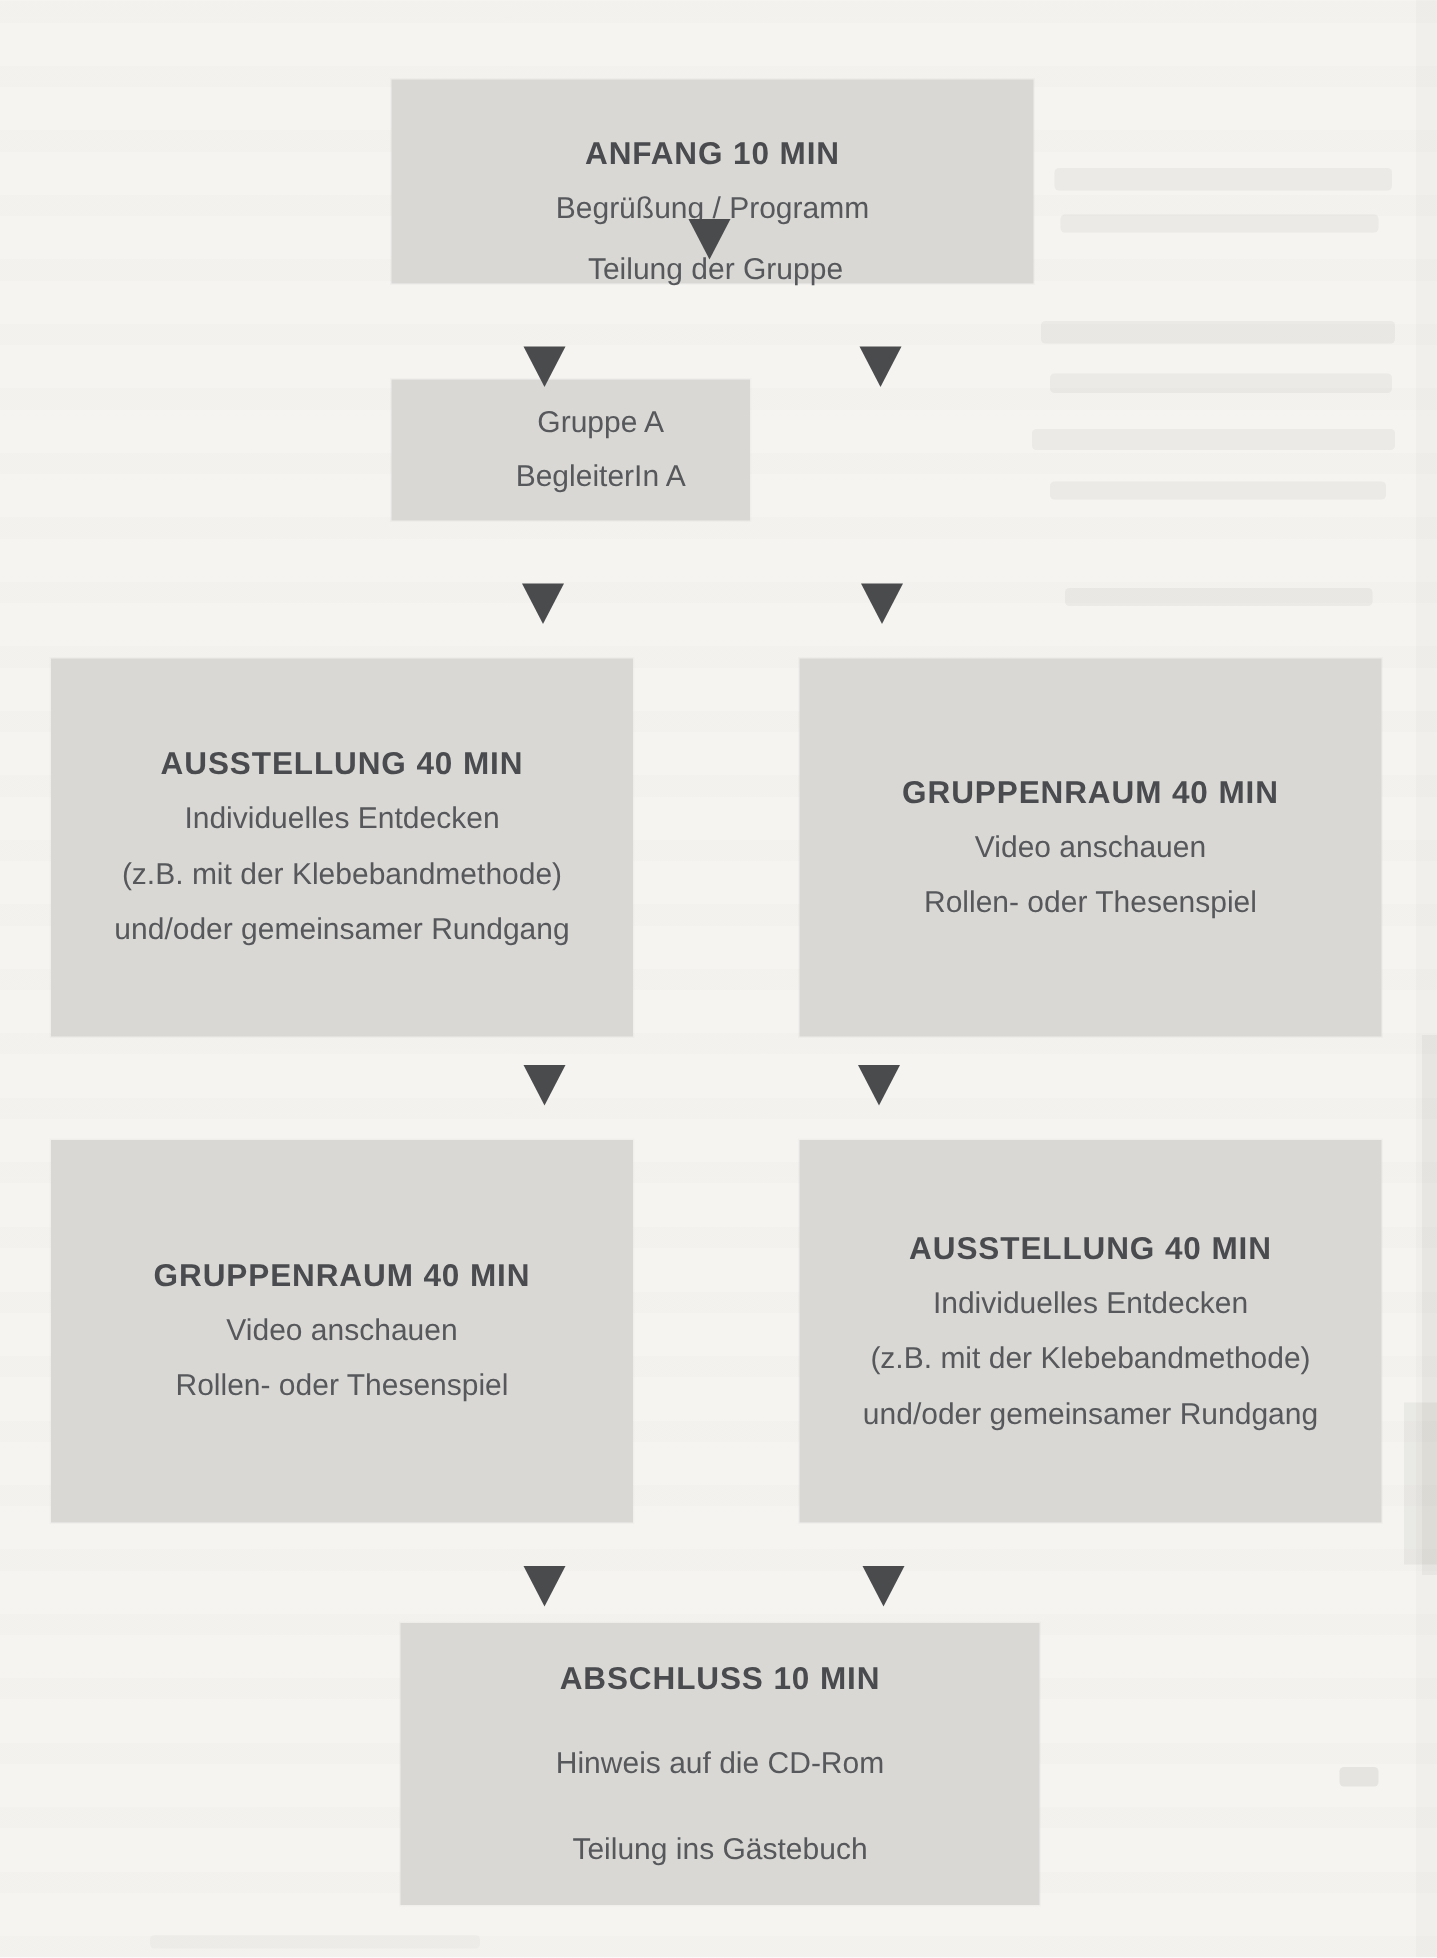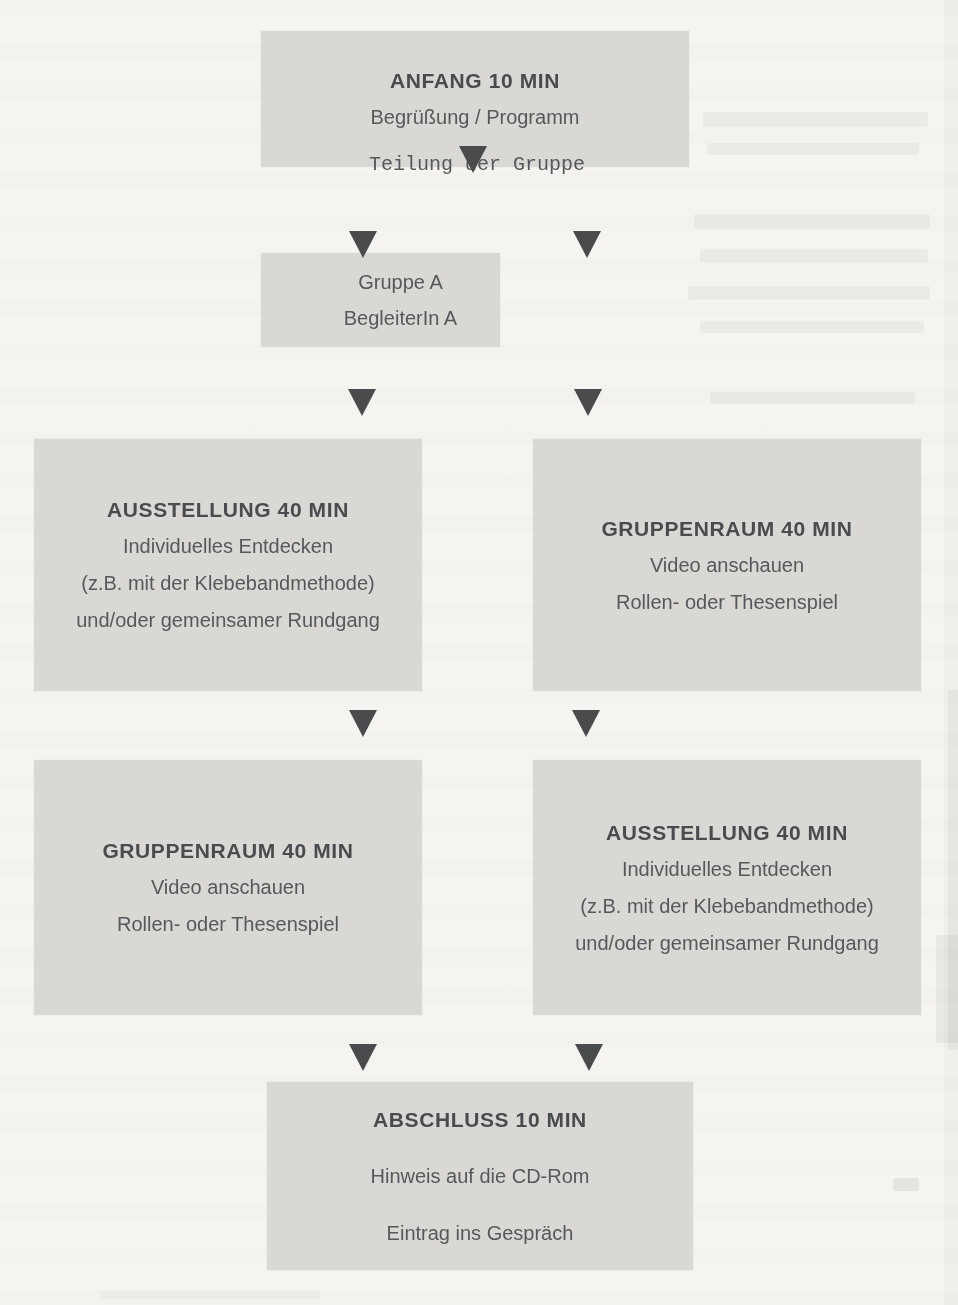--- a/index.html
+++ b/index.html
@@ -78,28 +78,28 @@
   .edge-band {
     position: absolute;
     background: rgba(120,118,112,0.05);
   }
 </style>
 </head>
 <body>
 
 <div class="page">
 
-  <div class="box start-box" style="left:261px; top:31px; width:428px; height:136px;">
+  <div class="box start-box" style="left:261px; top:53px; width:428px; height:136px;">
     <div class="box-title">ANFANG 10 MIN</div>
     <div class="box-line">Begrüßung / Programm</div>
   </div>
 
   <div class="arrow-down" style="left:459px; top:146px;"></div>
 
-  <div class="flow-label" style="left:327px; top:153px; width:300px;font-family:Liberation Mono, monospace;">Teilung der Gruppe</div>
+  <div class="flow-label" style="left:327px; top:169px; width:300px;">Teilung der Gruppe</div>
 
   <div class="arrow-down" style="left:349px; top:231px;"></div>
   <div class="arrow-down" style="left:573px; top:231px;"></div>
 
   <div class="box group-box" style="left:261px; top:253px; width:199px; height:94px;padding-left:40px;">
     <div class="box-line">Gruppe A</div>
     <div class="box-line">BegleiterIn A</div>
   </div>
 
 
@@ -134,21 +134,21 @@
     <div class="box-line">(z.B. mit der Klebebandmethode)</div>
     <div class="box-line">und/oder gemeinsamer Rundgang</div>
   </div>
 
   <div class="arrow-down" style="left:349px; top:1044px;"></div>
   <div class="arrow-down" style="left:575px; top:1044px;"></div>
 
   <div class="box end-box" style="left:267px; top:1082px; width:426px; height:188px;gap:20px;">
     <div class="box-title">ABSCHLUSS 10 MIN</div>
     <div class="box-line">Hinweis auf die CD-Rom</div>
-    <div class="box-line">Eintrag ins Gespräch</div>
+    <div class="box-line">Teilung ins Gästebuch</div>
   </div>
 
   <div class="smudge" style="left:703px; top:112px; width:225px; height:15px;"></div>
   <div class="smudge" style="left:707px; top:143px; width:212px; height:12px;"></div>
   <div class="smudge" style="left:694px; top:214px; width:236px; height:15px;"></div>
   <div class="smudge" style="left:700px; top:249px; width:228px; height:13px;"></div>
   <div class="smudge" style="left:688px; top:286px; width:242px; height:14px;"></div>
   <div class="smudge" style="left:700px; top:321px; width:224px; height:12px;"></div>
   <div class="smudge" style="left:710px; top:392px; width:205px; height:12px;"></div>
   <div class="smudge" style="left:893px; top:1178px; width:26px; height:13px; background:rgba(150,148,142,0.16);"></div>

